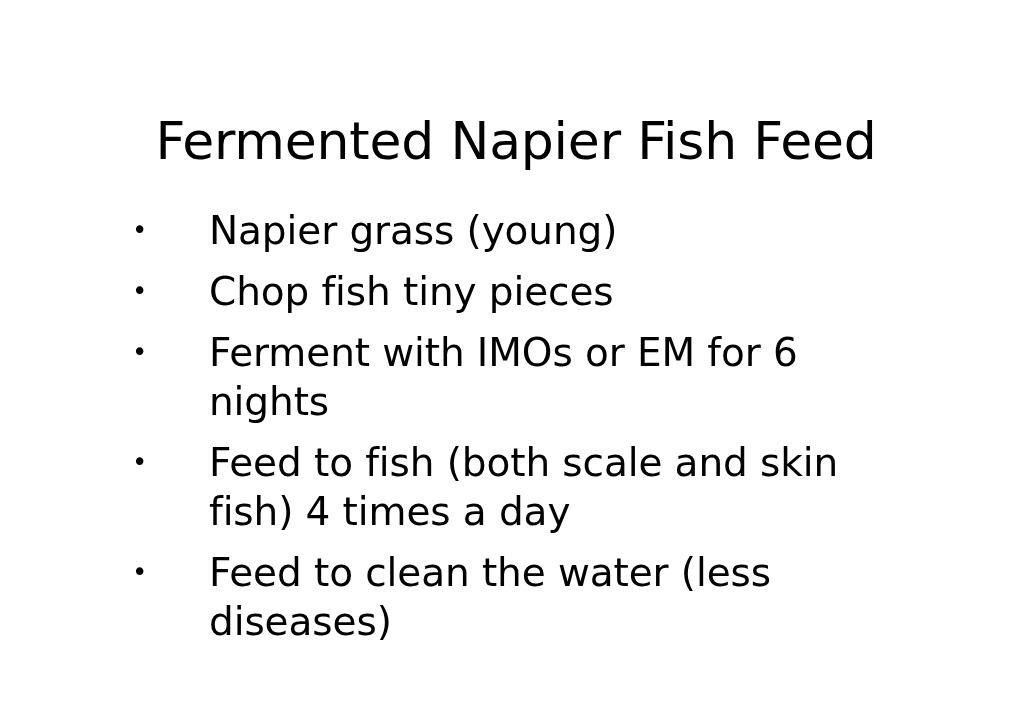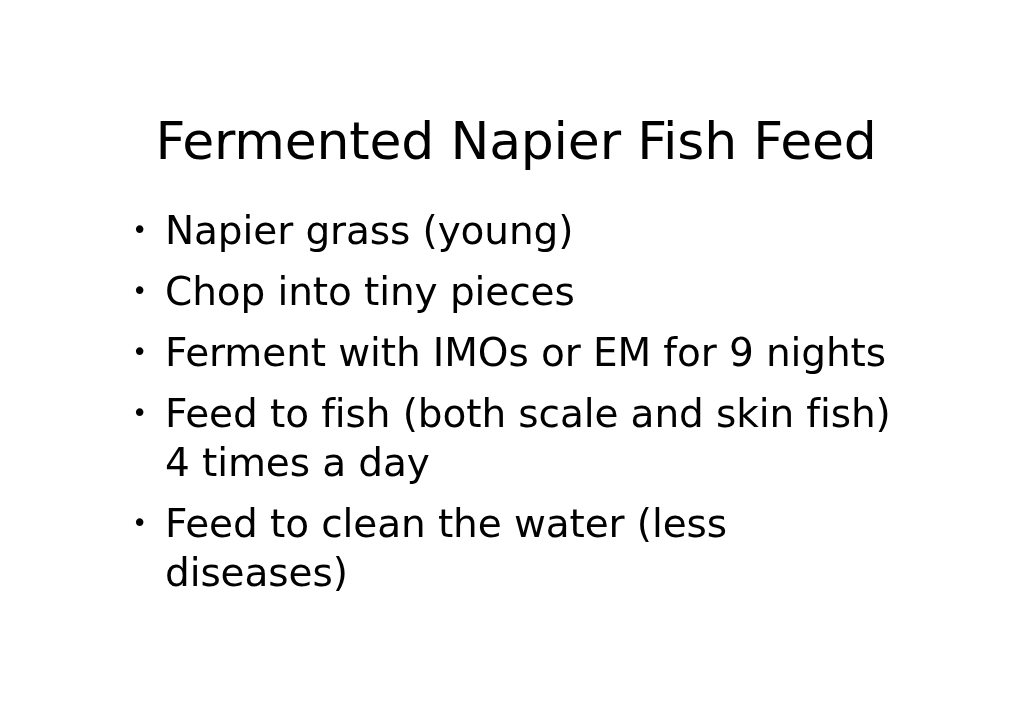--- a/index.html
+++ b/index.html
@@ -70,44 +70,45 @@
     height: 49px;
     line-height: 49px;
     font-size: 26px;
     text-align: left;
     color: #000000;
     user-select: none;
   }
 
   .bullet-text {
     display: block;
+    margin-left: 44px;
   }
 </style>
 </head>
 <body>
 
 <div class="slide">
 
   <h1 class="slide-title">Fermented Napier Fish Feed</h1>
 
   <ul class="body-list">
 
     <li class="bullet-row">
       <span class="bullet-marker">•</span>
       <span class="bullet-text">Napier grass (young)</span>
     </li>
 
     <li class="bullet-row">
       <span class="bullet-marker">•</span>
-      <span class="bullet-text">Chop into tiny pieces</span>
+      <span class="bullet-text">Chop fish tiny pieces</span>
     </li>
 
     <li class="bullet-row">
       <span class="bullet-marker">•</span>
-      <span class="bullet-text">Ferment with IMOs or EM for 9 nights</span>
+      <span class="bullet-text">Ferment with IMOs or EM for 6 nights</span>
     </li>
 
     <li class="bullet-row">
       <span class="bullet-marker">•</span>
       <span class="bullet-text">Feed to fish (both scale and skin fish) 4 times a day</span>
     </li>
 
     <li class="bullet-row">
       <span class="bullet-marker">•</span>
       <span class="bullet-text">Feed to clean the water (less diseases)</span>

